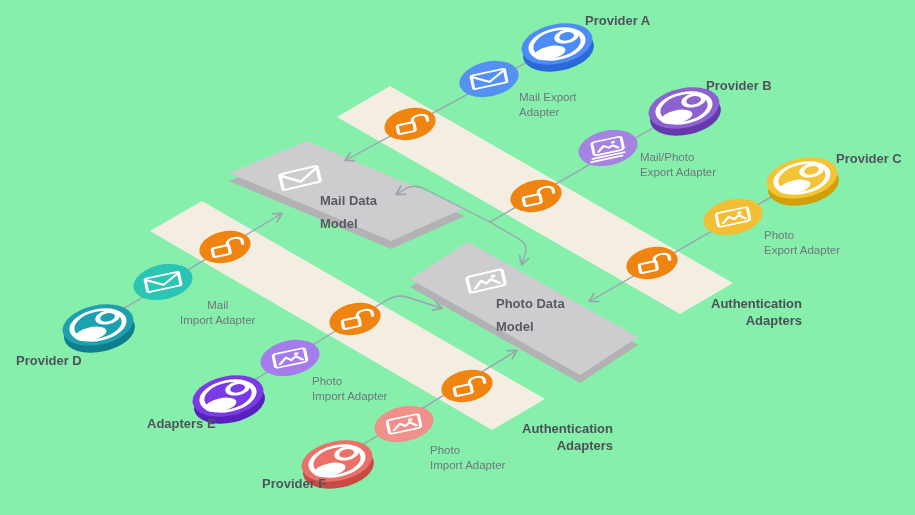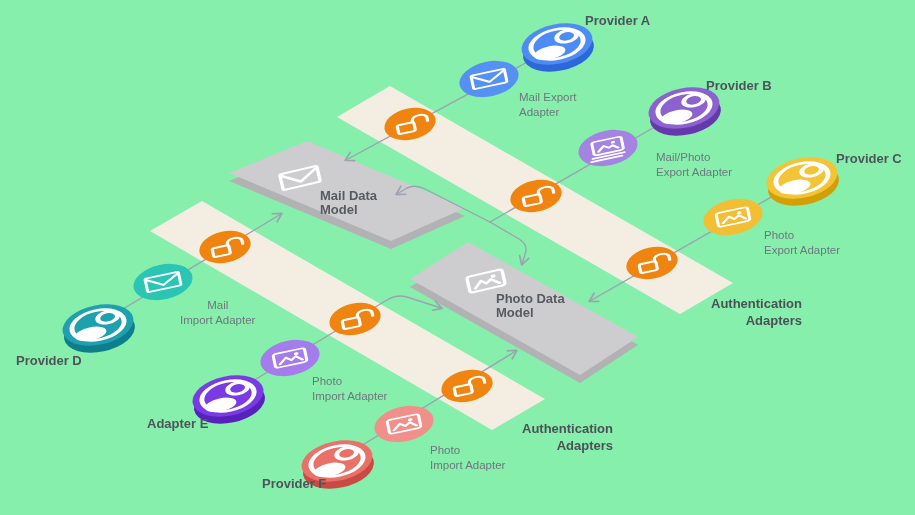--- a/index.html
+++ b/index.html
@@ -5,21 +5,21 @@
   html,body{margin:0;padding:0;background:#fff;}
   .canvas{
     position:relative;width:915px;height:515px;background:#86efac;overflow:hidden;
     font-family:"Liberation Sans",sans-serif;
   }
   .canvas svg{position:absolute;left:0;top:0;}
   .lbl{position:absolute;white-space:pre-line;}
   .provider-lbl{font-weight:bold;font-size:13px;color:#4F545B;line-height:16px;}
   .adapter-lbl{font-size:11.5px;color:#70767E;line-height:14.5px;}
   .zone-lbl{font-weight:bold;font-size:13px;color:#4C5157;line-height:17px;text-align:right;}
-  .model-lbl{font-weight:bold;font-size:13px;color:#565B61;line-height:14px;}
+  .model-lbl{font-weight:bold;font-size:13px;color:#565B61;line-height:23px;}
 </style>
 </head>
 <body>
 
 <div class="canvas">
 
 <svg width="915" height="515" viewBox="0 0 915 515">
   <defs>
     <marker id="arw" viewBox="0 0 12 12" refX="9" refY="6" markerWidth="9" markerHeight="9" orient="auto-start-reverse">
       <path d="M2,1.5 L10,6 L2,10.5" fill="none" stroke="#9BA3AE" stroke-width="1.6" stroke-linecap="round" stroke-linejoin="round"></path>
@@ -221,26 +221,26 @@
       </g>
       <ellipse cx="-9" cy="13" rx="16" ry="12" fill="#fff"></ellipse>
     </g>
   </g>
 </svg>
 
 <div class="lbl provider-lbl" style="left:585px;top:13px;">Provider A</div>
 <div class="lbl provider-lbl" style="left:706px;top:78px;">Provider B</div>
 <div class="lbl provider-lbl" style="left:836px;top:151px;">Provider C</div>
 <div class="lbl provider-lbl" style="left:16px;top:353px;text-align:center;">Provider D</div>
-<div class="lbl provider-lbl" style="left:147px;top:416px;">Adapter E</div>
+<div class="lbl provider-lbl" style="left:147px;top:416px;">Adapters E</div>
 <div class="lbl provider-lbl" style="left:262px;top:476px;">Provider F</div>
 
 <div class="lbl adapter-lbl" style="left:519px;top:90px;">Mail Export
 Adapter</div>
-<div class="lbl adapter-lbl" style="left:656px;top:150px;">Mail/Photo
+<div class="lbl adapter-lbl" style="left:640px;top:150px;">Mail/Photo
 Export Adapter</div>
 <div class="lbl adapter-lbl" style="left:764px;top:228px;">Photo
 Export Adapter</div>
 <div class="lbl adapter-lbl" style="left:180px;top:298px;text-align:center;">Mail
 Import Adapter</div>
 <div class="lbl adapter-lbl" style="left:312px;top:374px;">Photo
 Import Adapter</div>
 <div class="lbl adapter-lbl" style="left:430px;top:443px;">Photo
 Import Adapter</div>
 

